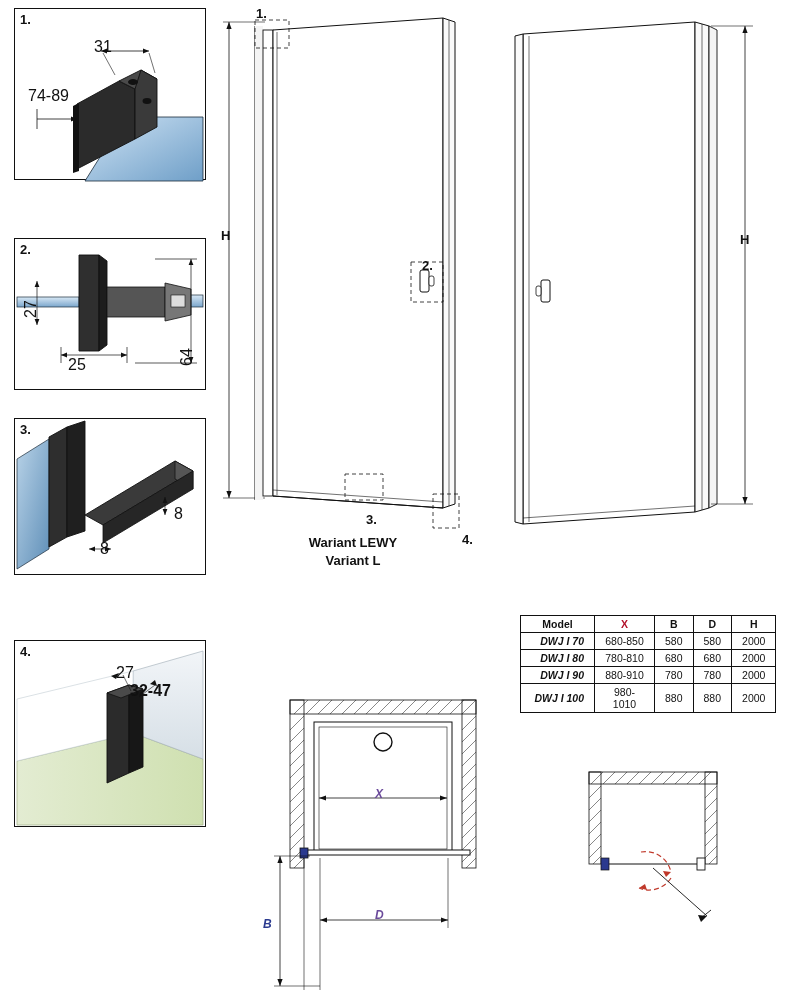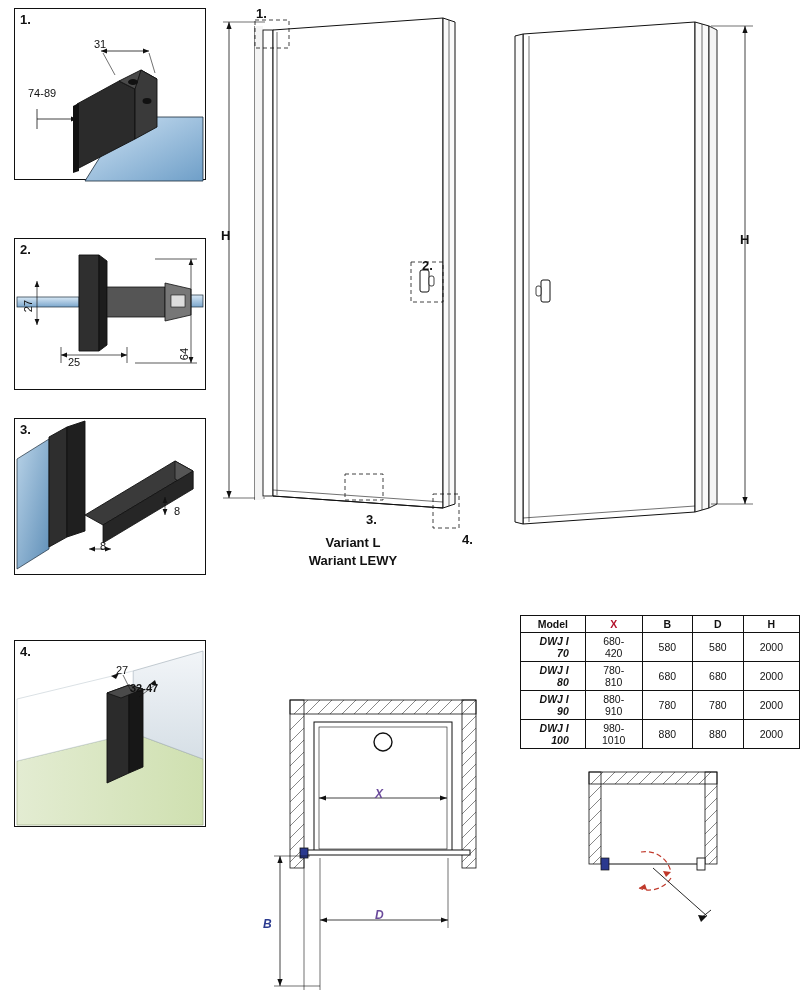--- a/index.html
+++ b/index.html
@@ -1,25 +1,25 @@
 <!DOCTYPE html>
 <html><head>
 <meta charset="utf-8">
 <style>
   html,body{margin:0;padding:0;background:#ffffff;}
   body{width:800px;height:1000px;position:relative;font-family:"Liberation Sans",sans-serif;color:#111;overflow:hidden;}
   .abs{position:absolute;}
   .detail-box{border:1px solid #111;background:#fff;}
   .num-label{font-size:13px;font-weight:600;color:#111;}
-  .dim{font-size:11px;color:#111;}
+  .dim{font-size:16px;color:#111;}
   .caption{font-size:13px;font-weight:600;text-align:center;color:#111;line-height:1.35;}
   .letter{font-size:12px;font-weight:700;color:#6b4b9b;font-style:italic;}
   .letter-blue{font-size:12px;font-weight:700;color:#2b3a8f;font-style:italic;}
   table.spec{border-collapse:collapse;font-size:10.5px;}
-  table.spec th,table.spec td{border:1px solid #111;padding:2px 16px;text-align:center;height:17px;box-sizing:border-box;}
+  table.spec th,table.spec td{border:1px solid #111;padding:2px 10px;text-align:center;height:17px;box-sizing:border-box;}
   table.spec th{font-weight:700;}
   table.spec td.model{font-weight:700;font-style:italic;text-align:right;padding-left:6px;}
   table.spec th.accent{color:#b3122b;}
   svg{display:block;overflow:visible;}
 </style>
 </head>
 <body>
 
 <div class="abs detail-box" style="left:14px;top:8px;width:190px;height:170px;">
   <svg width="190" height="170" viewBox="0 0 190 170">
@@ -184,22 +184,22 @@
     <rect x="130" y="466" width="38" height="26" fill="none" stroke="#111" stroke-width="0.8" stroke-dasharray="4 3"></rect>
     <rect x="218" y="486" width="26" height="34" fill="none" stroke="#111" stroke-width="0.8" stroke-dasharray="4 3"></rect>
   </svg>
 </div>
 <div class="abs dim" style="left:221px;top:228px;font-size:13px;font-weight:600;">H</div>
 <div class="abs num-label" style="left:256px;top:6px;">1.</div>
 <div class="abs num-label" style="left:422px;top:258px;">2.</div>
 <div class="abs num-label" style="left:366px;top:512px;">3.</div>
 <div class="abs num-label" style="left:462px;top:532px;">4.</div>
 <div class="abs caption" style="left:228px;top:534px;width:250px;">
+  <div>Wariant LEWY</div>
   <div>Variant L</div>
-  <div>Wariant LEWY</div>
 </div>
 
 <div class="abs" style="left:505px;top:8px;width:265px;height:525px;">
   <svg width="265" height="525" viewBox="0 0 265 525">
 
     <polygon points="18,26 190,14 190,504 18,516" fill="#ffffff" stroke="#111" stroke-width="1"></polygon>
     <line x1="24" y1="28" x2="24" y2="514" stroke="#111" stroke-width="0.6"></line>
 
     <polygon points="10,28 18,26 18,516 10,514" fill="#fafafa" stroke="#111" stroke-width="1"></polygon>
 
@@ -230,21 +230,21 @@
         <th style="width:74px">Model</th>
         <th class="accent" style="width:60px">X</th>
         <th style="width:34px">B</th>
         <th style="width:34px">D</th>
         <th style="width:38px">H</th>
       </tr>
     </thead>
     <tbody>
       <tr>
         <td class="model">DWJ I 70</td>
-        <td>680-420</td>
+        <td>680-850</td>
         <td>580</td>
         <td>580</td>
         <td>2000</td>
       </tr>
       <tr>
         <td class="model">DWJ I 80</td>
         <td>780-810</td>
         <td>680</td>
         <td>680</td>
         <td>2000</td>

